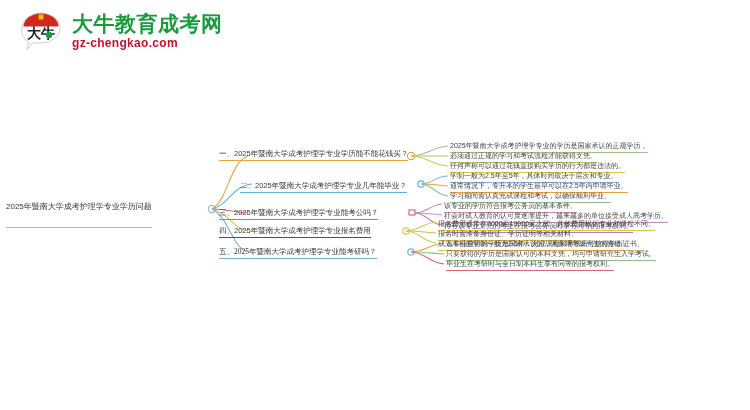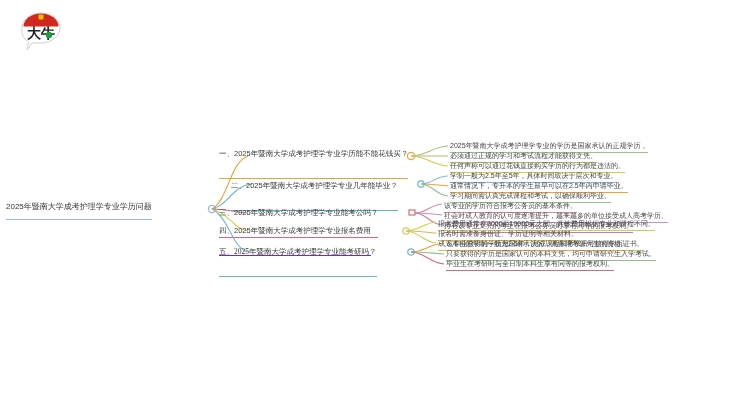--- a/index.html
+++ b/index.html
@@ -77,31 +77,31 @@
     line-height: 11px;
   }
 
   
   #root-node {
     left: 6px;
     top: 131px;
     font-size: 8px;
     color: #333333;
     border-bottom: 1px solid #9ab8d8;
-    padding-bottom: 7px;
+    padding-bottom: 15px;
   }
 
   
   .branch-label {
     font-size: 7.5px;
-    padding-bottom: 19px;
+    padding-bottom: 1px;
     color: #3a3a3a;
   }
   #branch-0 { left: 219px; top: 78px;  border-bottom: 1px solid #e8a33d; }
-  #branch-1 { left: 231px; top: 110px; border-bottom: 1px solid #5fb3d9; }
+  #branch-1 { left: 240px; top: 110px; border-bottom: 1px solid #5fb3d9; }
   #branch-2 { left: 219px; top: 137px; border-bottom: 1px solid #d66a7a; }
   #branch-3 { left: 219px; top: 155px; border-bottom: 1px solid #6d28d9; }
   #branch-4 { left: 219px; top: 176px; border-bottom: 1px solid #6fb8c9; font-family: Liberation Serif, serif; }
 
   
   .detail-text {
     font-size: 7px;
     color: #444444;
     padding-bottom: 0.5px;
   }
@@ -113,20 +113,24 @@
   <div id="logo-block">
     <div id="logo-mark">
       <svg width="46" height="46" viewBox="0 0 46 46">
         <path d="M4 20 A19 15 0 0 1 42 20 A19 15 0 0 1 23 35 L14 35 L9 42 L10.5 34 A19 15 0 0 1 4 20 Z" fill="#ffffff" stroke="#cfcfcf" stroke-width="1"></path>
         <path d="M5.5 18.5 A17.5 13 0 0 1 40.5 18.5 L5.5 18.5 Z" fill="#d0281e"></path>
         <rect x="20.5" y="6.5" width="5" height="5" rx="1" fill="#f2c200"></rect>
         <text x="23" y="30" font-family="'Liberation Sans',sans-serif" font-size="14" font-weight="bold" fill="#222222" text-anchor="middle">大牛</text>
         <circle cx="31" cy="27" r="3.2" fill="#1a9b3c"></circle>
       </svg>
     </div>
+    <div id="logo-text-wrap">
+      <div id="logo-title">大牛教育成考网</div>
+      <div id="logo-domain">gz-chengkao.com</div>
+    </div>
   </div>
 </div>
 
 <div id="mindmap">
 
   <svg id="edges" viewBox="0 0 750 340">
     <g fill="none" stroke-width="1.1">
 
       <circle cx="212" cy="139" r="3.6" fill="#ffffff" stroke="#9ab8d8" stroke-width="1.2"></circle>
 

